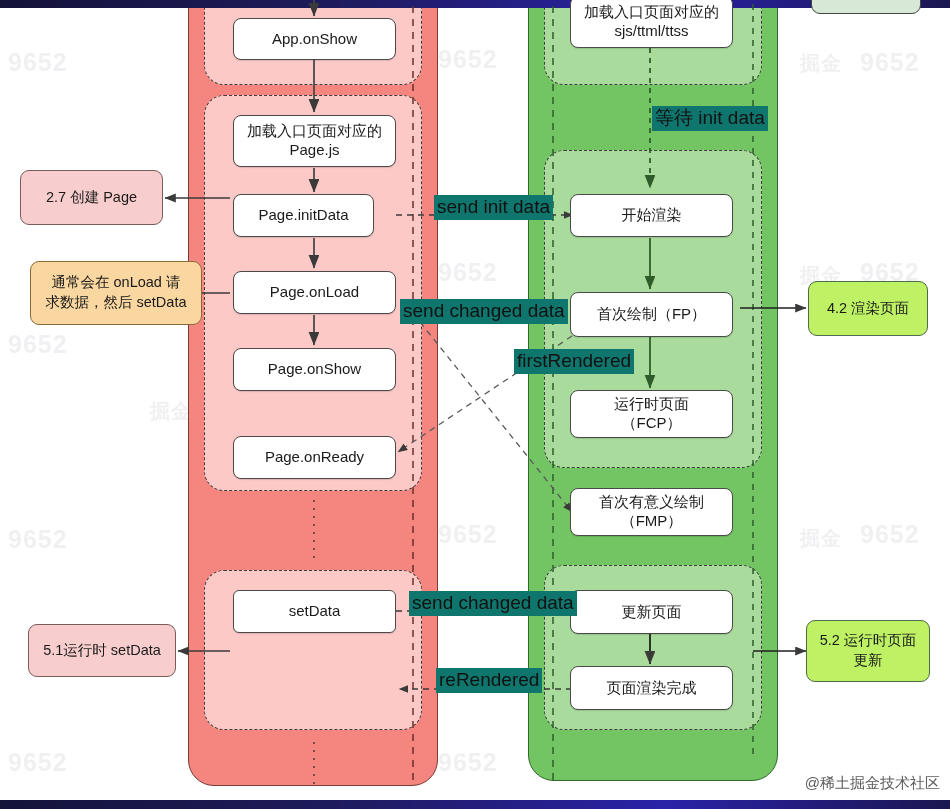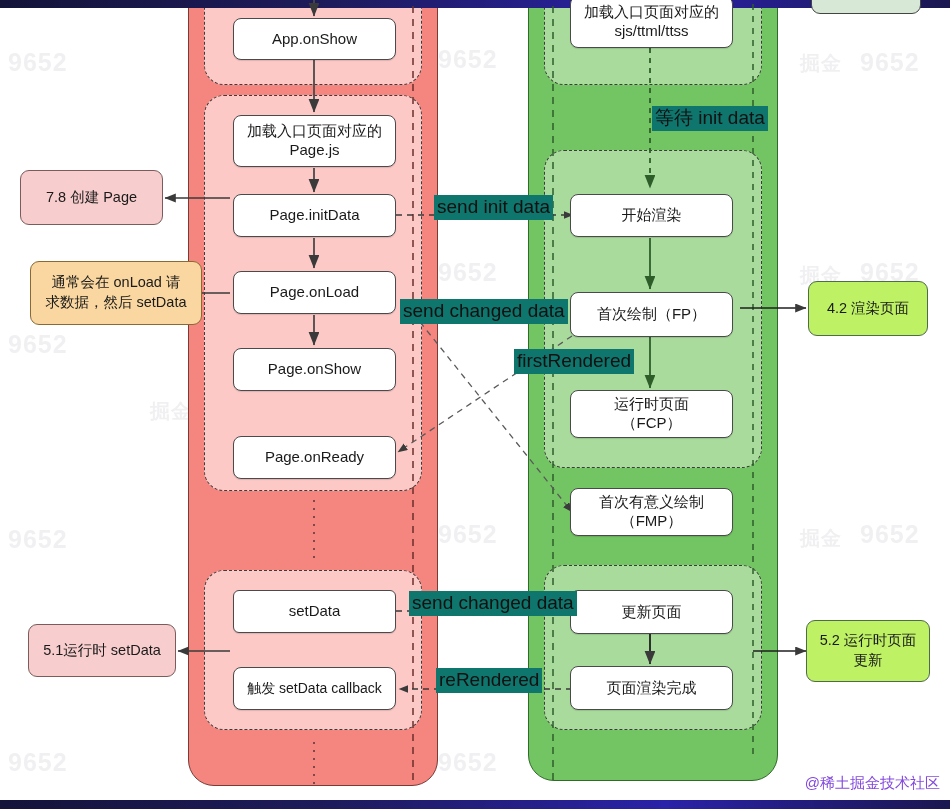--- a/index.html
+++ b/index.html
@@ -125,21 +125,21 @@
     font-size: 25px;
     font-weight: bold;
     user-select: none;
     pointer-events: none;
     letter-spacing: 1px;
   }
   .wm-cn { font-size: 20px; }
   .credit {
     position: absolute;
     right: 10px; bottom: 16px;
-    color: #6d28d9;
+    color: #404040;
     font-size: 15px;
     opacity: .85;
   }
 </style>
 </head>
 <body>
 
 <div id="stage">
 
   <div class="wm" style="left:8px;  top:48px;">9652</div>
@@ -217,31 +217,30 @@
 
     <path d="M740,308 L806,308" stroke="#1f1f1f" stroke-width="1.5" fill="none" marker-end="url(#arrw)"></path>
     <path d="M753,651 L806,651" stroke="#1f1f1f" stroke-width="1.5" fill="none" marker-end="url(#arrw)"></path>
   </svg>
 
   <div class="node" style="left:233px; top:18px;  width:163px; height:42px;">App.onShow</div>
 
   <div class="node" style="left:233px; top:115px; width:163px; height:52px;">加载入口页面对应的
 Page.js</div>
 
-  <div class="node" style="left:233px; top:194px; width:163px; height:43px;">Page.initData</div>
+  <div class="node" style="left:233px; top:194px; width:141px; height:43px;">Page.initData</div>
 
   <div class="node" style="left:233px; top:348px; width:163px; height:43px;">Page.onShow</div>
 
   <div class="node" style="left:233px; top:271px; width:163px; height:43px;">Page.onLoad</div>
 
   <div class="node" style="left:233px; top:436px; width:163px; height:43px;">Page.onReady</div>
 
   <div class="node" style="left:233px; top:590px; width:163px; height:43px;border-radius:6px;">setData</div>
 
-  <div class="node" style="left:233px; top:667px; width:163px; height:43px; font-size:14px;">触发 setData callback</div>
 
   <div class="node" style="left:570px; top:-4px;  width:163px; height:52px;">加载入口页面对应的
 sjs/ttml/ttss</div>
 
   <div class="node" style="left:570px; top:292px; width:163px; height:45px;">首次绘制（FP）</div>
 
   <div class="node" style="left:570px; top:194px; width:163px; height:43px;">开始渲染</div>
 
   <div class="node" style="left:570px; top:390px; width:163px; height:48px;">运行时页面
 （FCP）</div>
@@ -258,21 +257,21 @@
   <div class="edge-label" style="left:400px; top:299px;">send changed data</div>
 
   <div class="edge-label" style="left:514px; top:349px;">firstRendered</div>
 
   <div class="edge-label" style="left:652px; top:106px;">等待 init data</div>
 
   <div class="edge-label" style="left:409px; top:591px;">send changed data</div>
 
   <div class="edge-label" style="left:436px; top:668px;">reRendered</div>
 
-  <div class="callout callout-pink" style="left:20px; top:170px; width:143px; height:55px;">7.8 创建 Page</div>
+  <div class="callout callout-pink" style="left:20px; top:170px; width:143px; height:55px;">2.7 创建 Page</div>
 
   <div class="callout callout-orange" style="left:14px; top:261px; width:172px; height:64px;margin-left:16px;">通常会在 onLoad 请
 求数据，然后 setData</div>
 
   <div class="callout callout-pink" style="left:28px; top:624px; width:148px; height:53px;">5.1运行时 setData</div>
 
   <div class="callout callout-green" style="left:808px; top:281px; width:120px; height:55px;">4.2 渲染页面</div>
 
   <div class="callout callout-green" style="left:806px; top:620px; width:124px; height:62px;">5.2 运行时页面
 更新</div>

